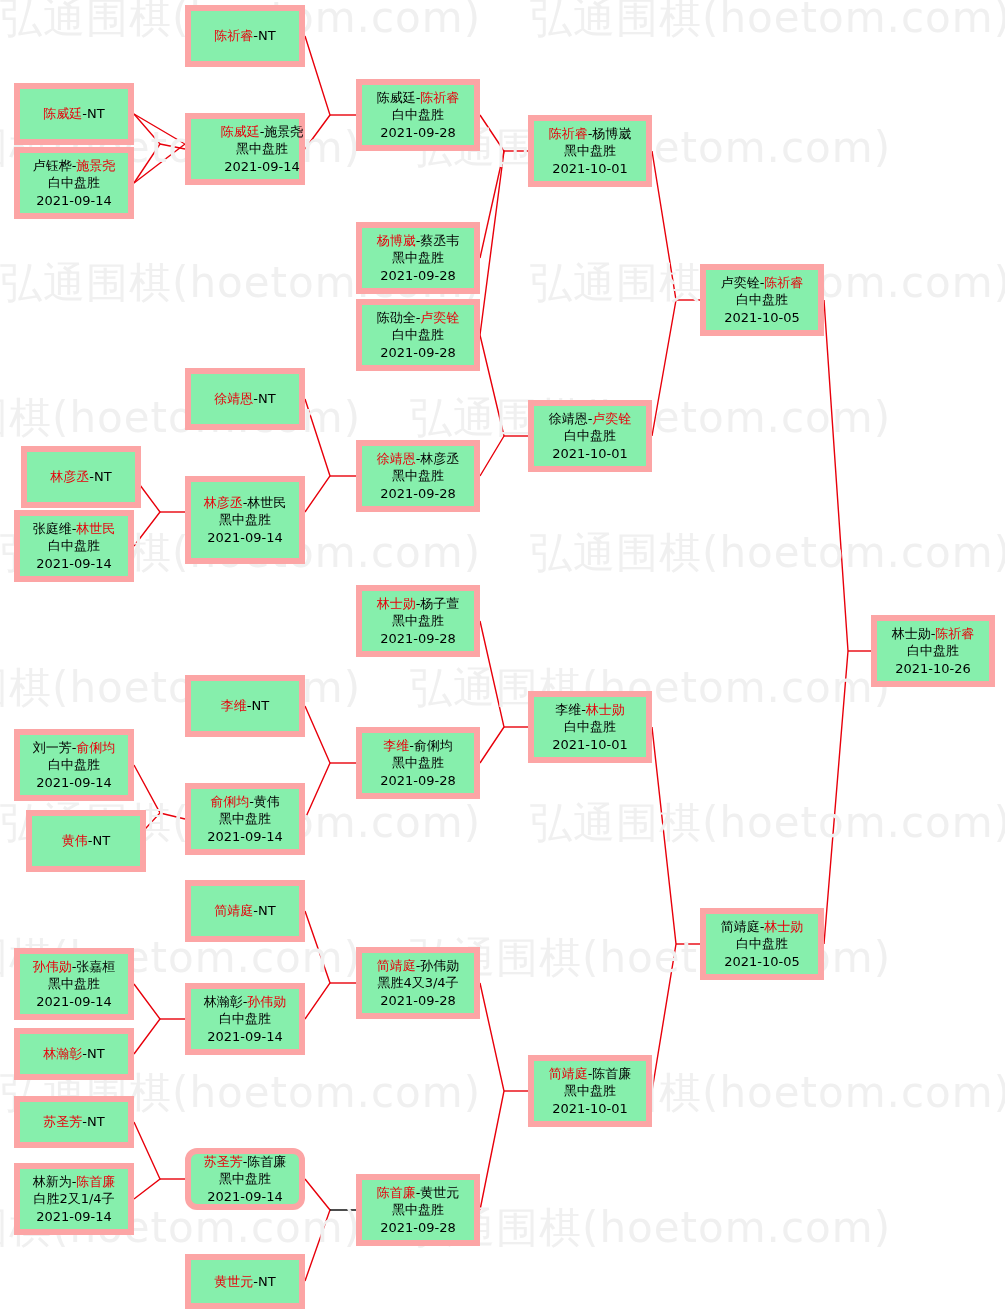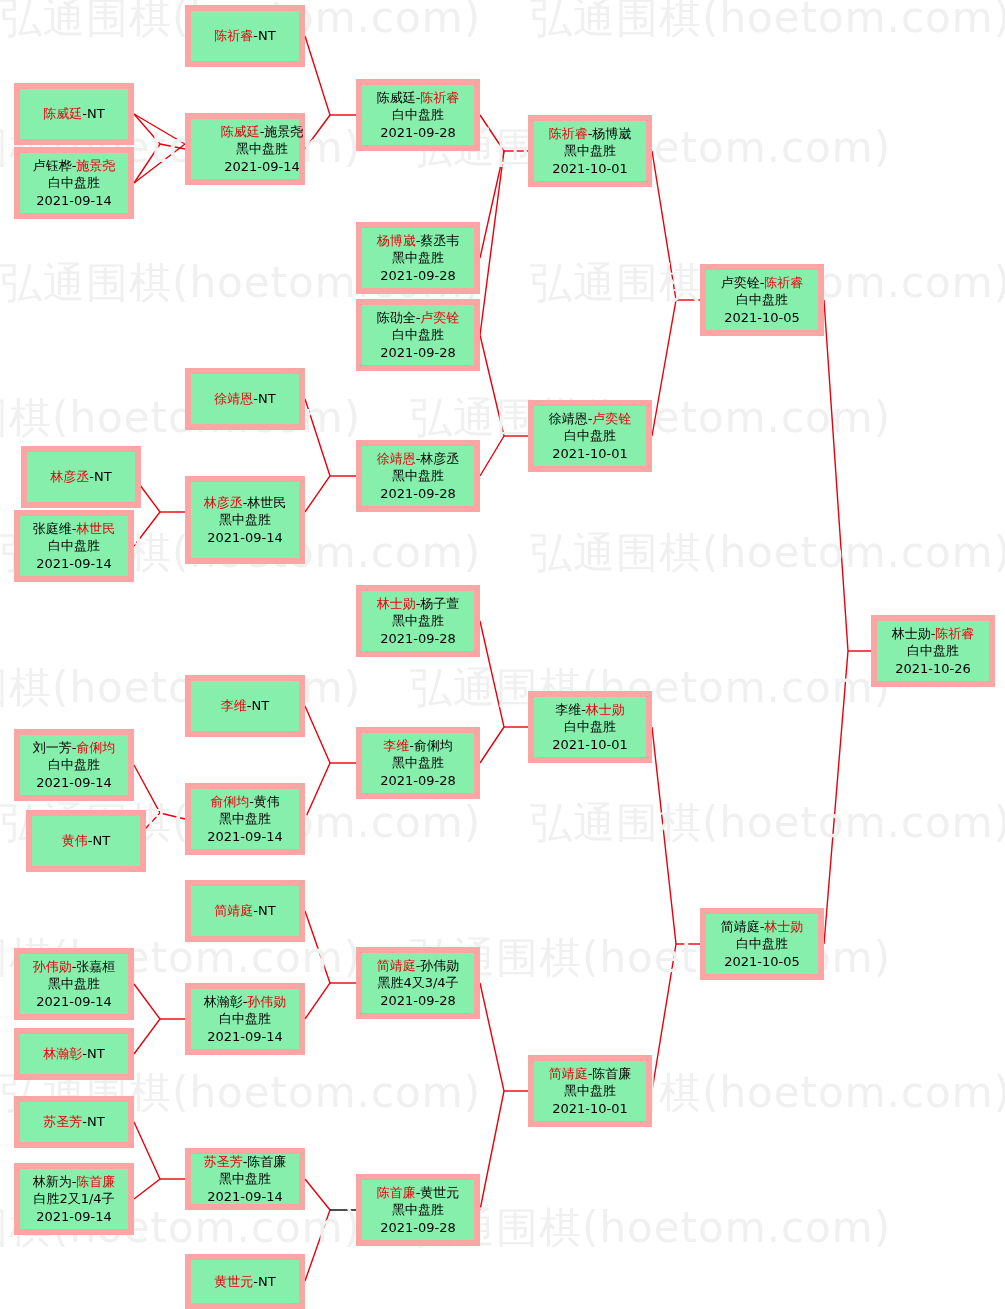--- a/index.html
+++ b/index.html
@@ -208,21 +208,21 @@
         <div><span class="k">2021-09-28</span></div>
       </div>
       <div class="node" style="left: 14px; top: 1096px; width: 120px; height: 52px;">
         <div><span class="r">苏圣芳</span><span class="k">-NT</span></div>
       </div>
       <div class="node" style="left: 14px; top: 1163px; width: 120px; height: 72px;">
         <div><span class="k">林新为-</span><span class="r">陈首廉</span></div>
         <div><span class="k">白胜2又1/4子</span></div>
         <div><span class="k">2021-09-14</span></div>
       </div>
-      <div class="node" style="left: 185px; top: 1148px; width: 120px; height: 62px;">
+      <div class="node" style="left: 185px; top: 1148px; width: 120px; height: 62px; border-radius: 12px;">
         <div><span class="r">苏圣芳</span><span class="k">-陈首廉</span></div>
         <div><span class="k">黑中盘胜</span></div>
         <div><span class="k">2021-09-14</span></div>
       </div>
       <div class="node" style="left: 185px; top: 1254px; width: 120px; height: 55px;">
         <div><span class="r">黄世元</span><span class="k">-NT</span></div>
       </div>
       <div class="node" style="left: 356px; top: 1174px; width: 124px; height: 72px;">
         <div><span class="r">陈首廉</span><span class="k">-黄世元</span></div>
         <div><span class="k">黑中盘胜</span></div>

